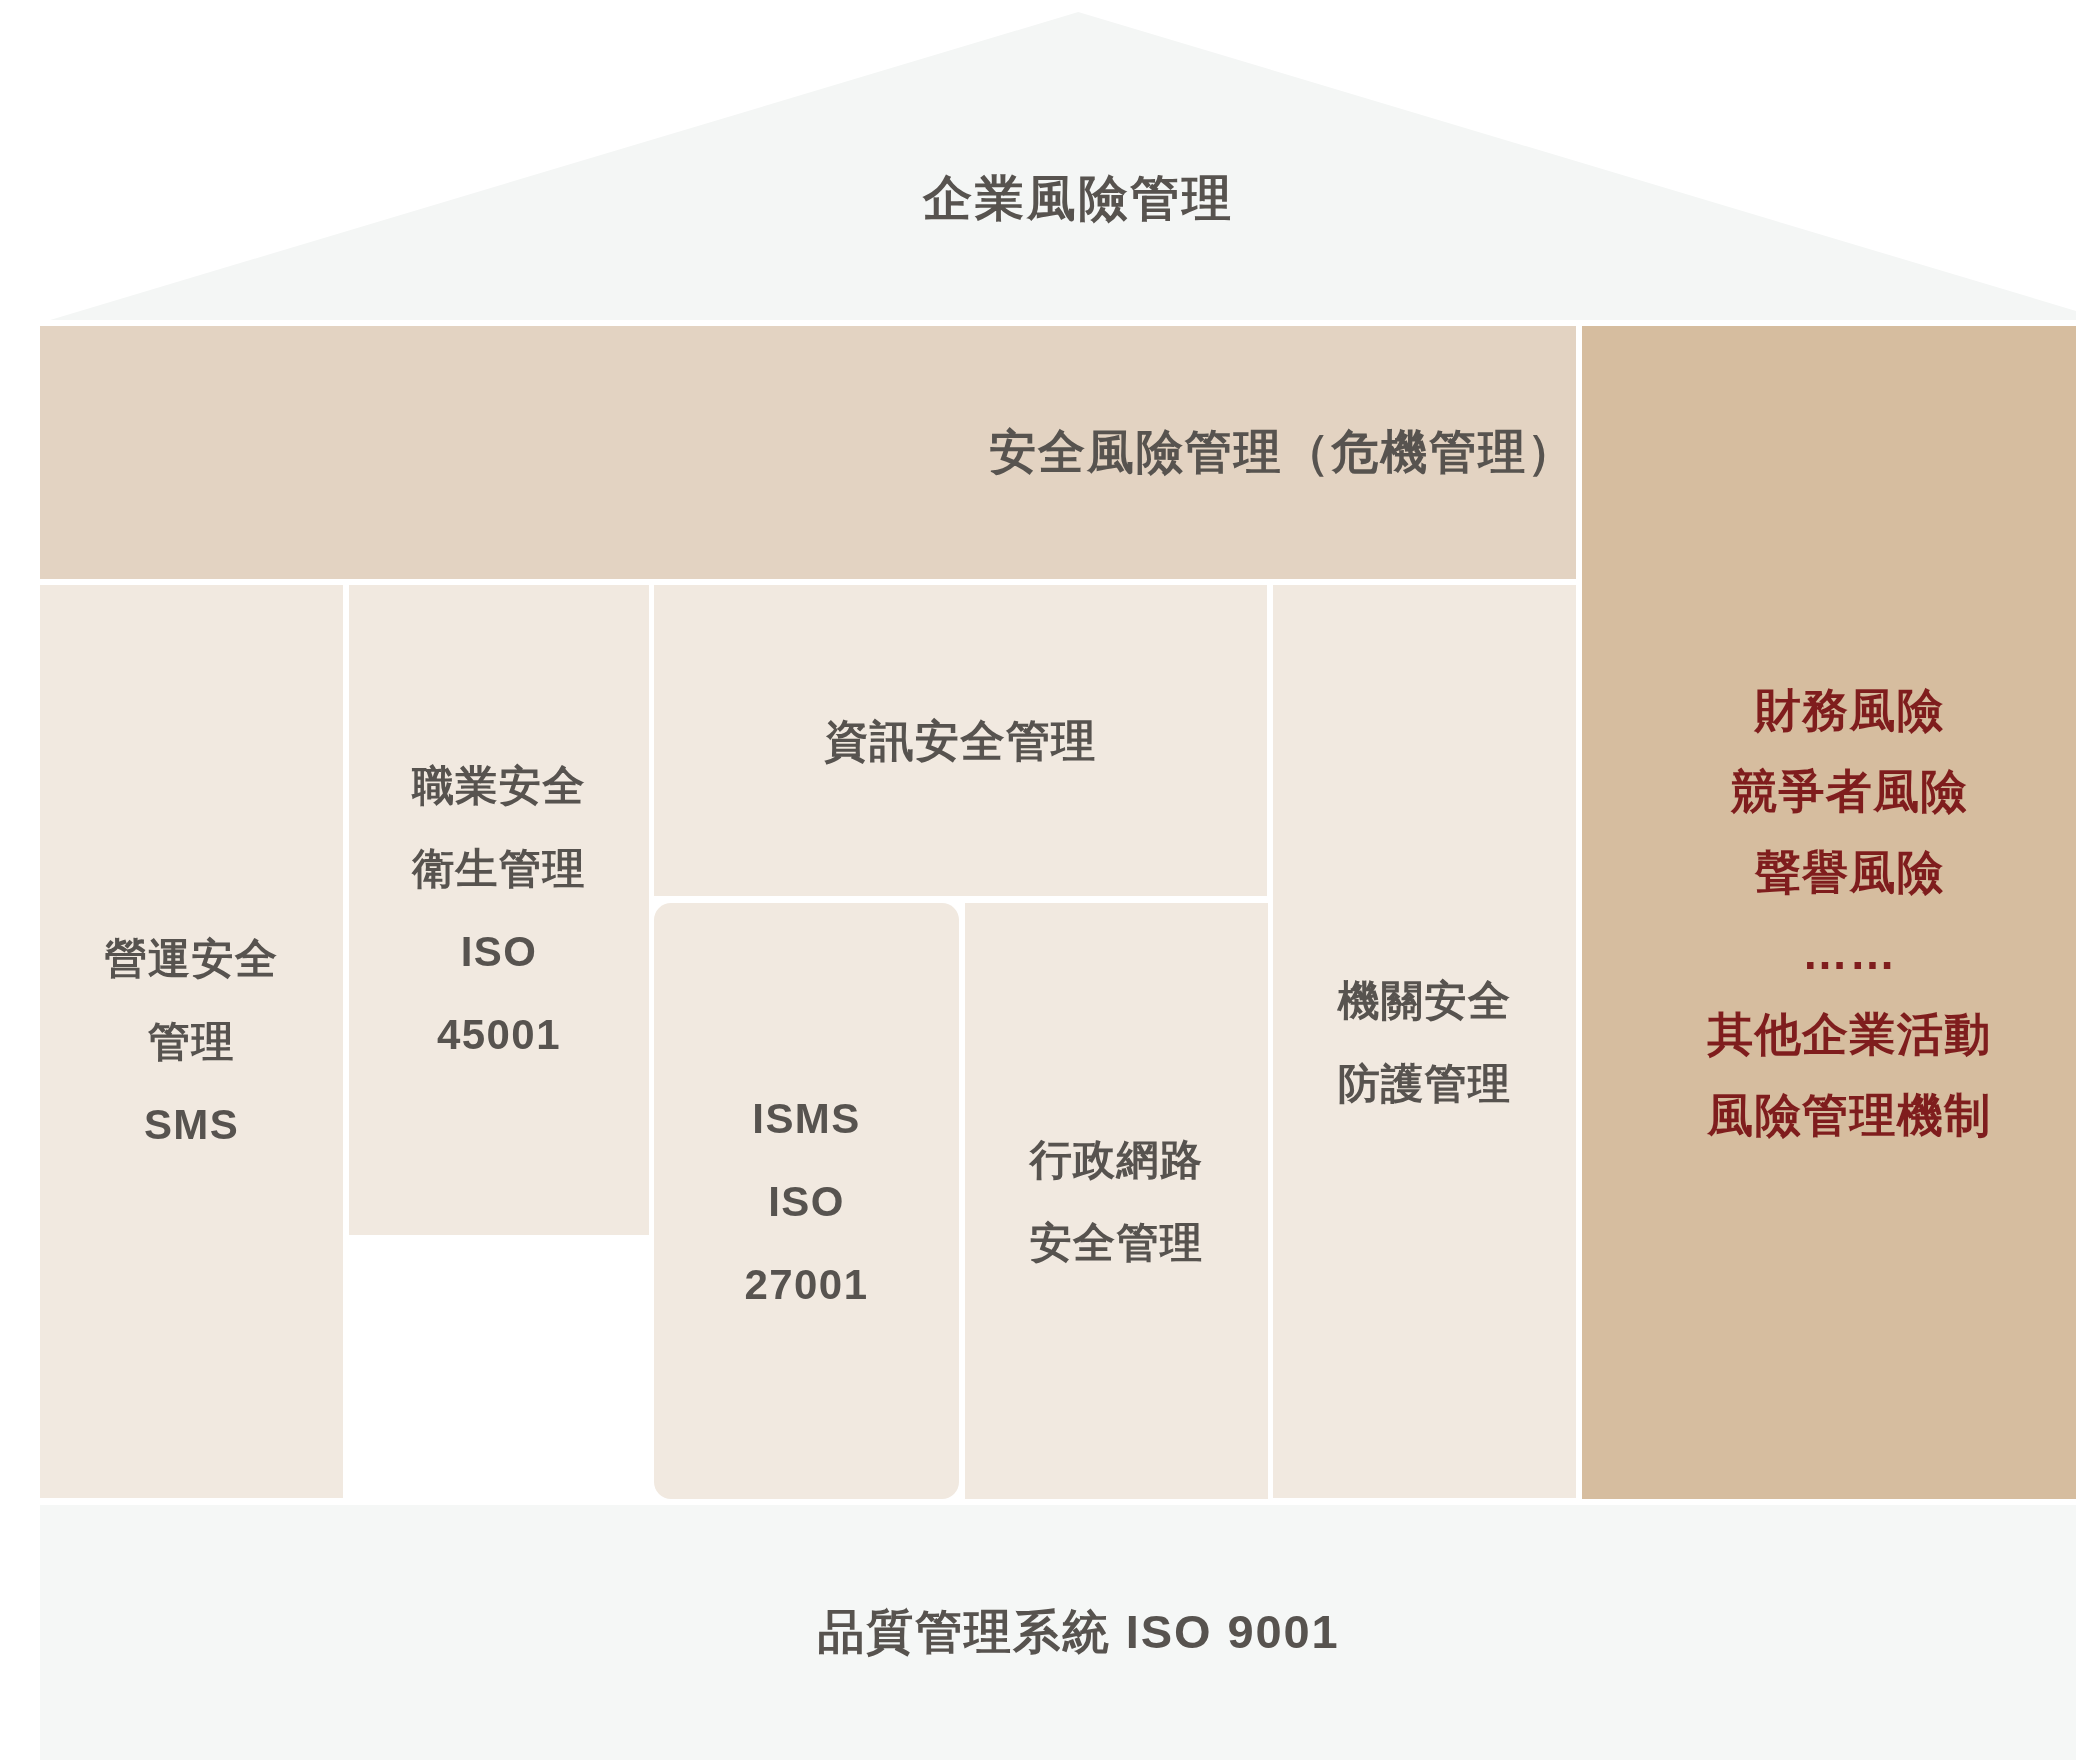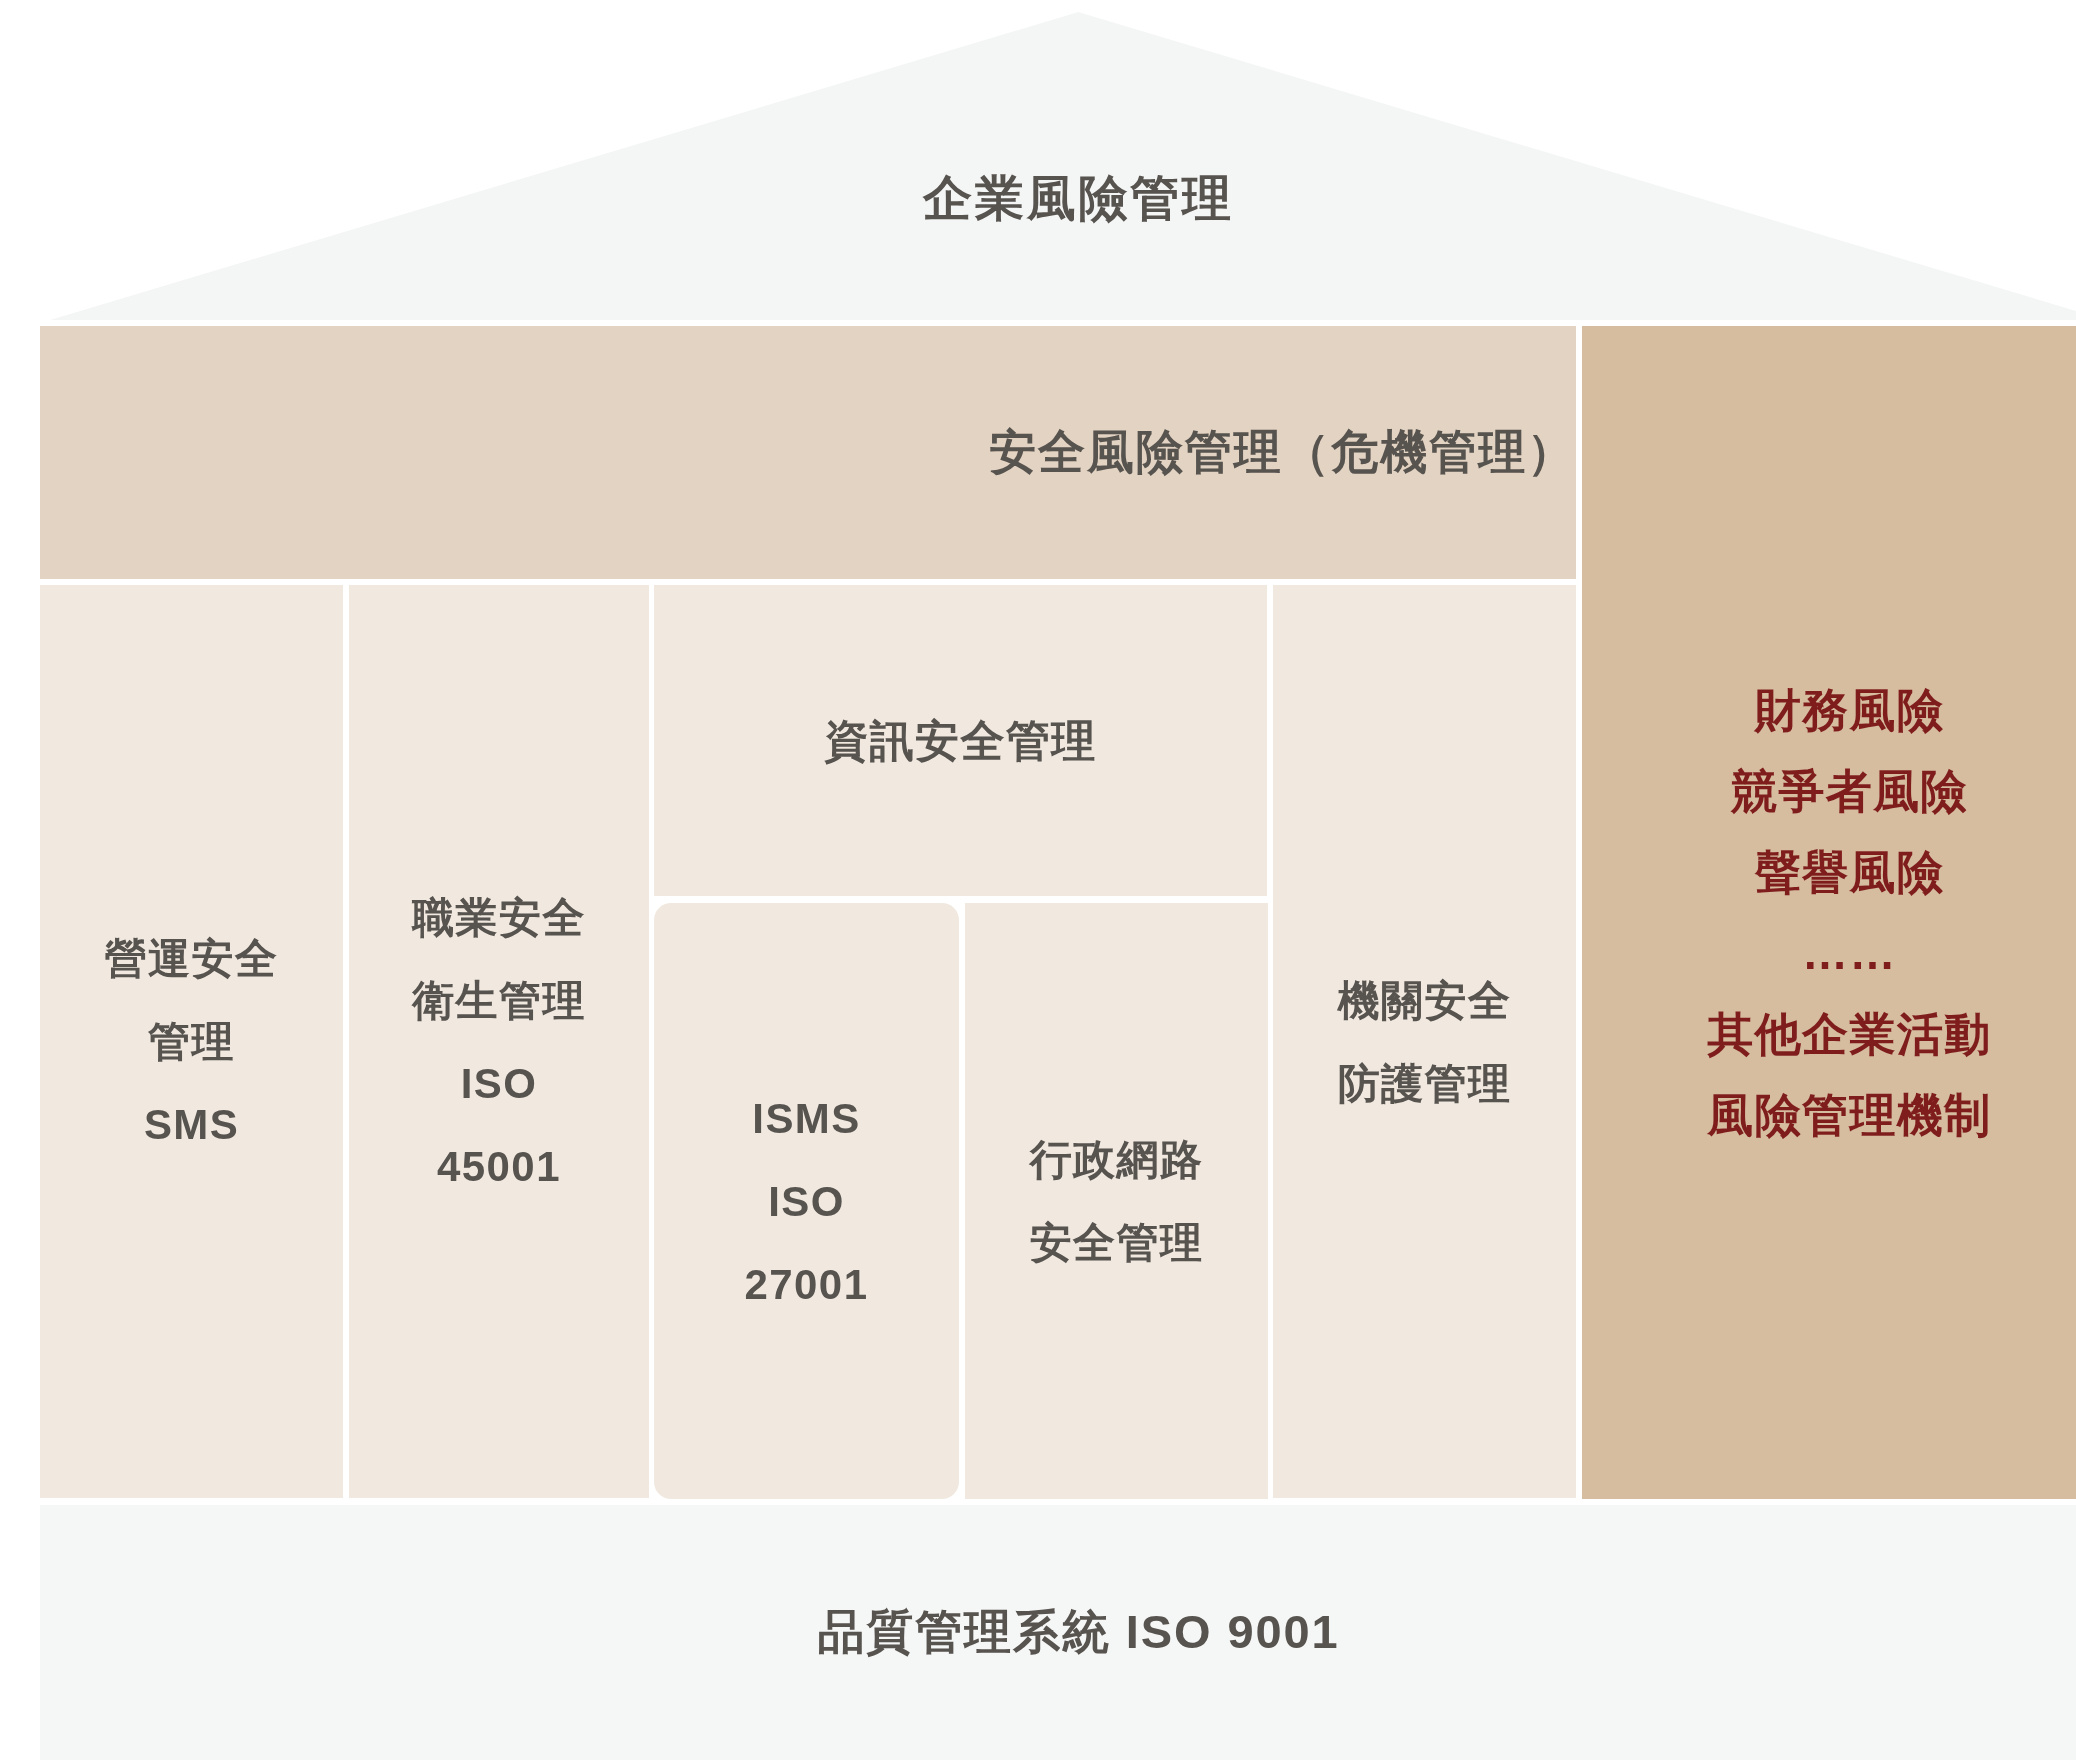--- a/index.html
+++ b/index.html
@@ -51,21 +51,21 @@
   
   .cell {
     background: #f1e9e0;
     display: flex; align-items: center; justify-content: center;
     text-align: center;
     font-size: 42px;
     line-height: 83px;
     letter-spacing: 1.4px;
   }
   #col-operation   { left: 0px;    top: 585px; width: 303px;  height: 913px; }
-  #col-occupational{ left: 309px;  top: 585px; width: 300px;  height: 913px; }
+  #col-occupational{ left: 309px;  top: 585px; width: 300px;  height: 650px; }
   #info-header     { left: 614px; top: 585px; width: 613px; height: 311px;  font-size: 44px; }
   #cell-isms       { left: 614px; top: 903px; width: 305px;  height: 596px; border-radius: 17px; }
   #cell-admin-net  { left: 925px; top: 903px; width: 303px;  height: 596px; }
   #col-facility    { left: 1233px; top: 585px; width: 303px;  height: 913px; }
 
   
   #bottom-band {
     left: 0; top: 1505px; width: 2077px; height: 255px;
     background: #f5f7f6;
     display: flex; align-items: center; justify-content: center;

